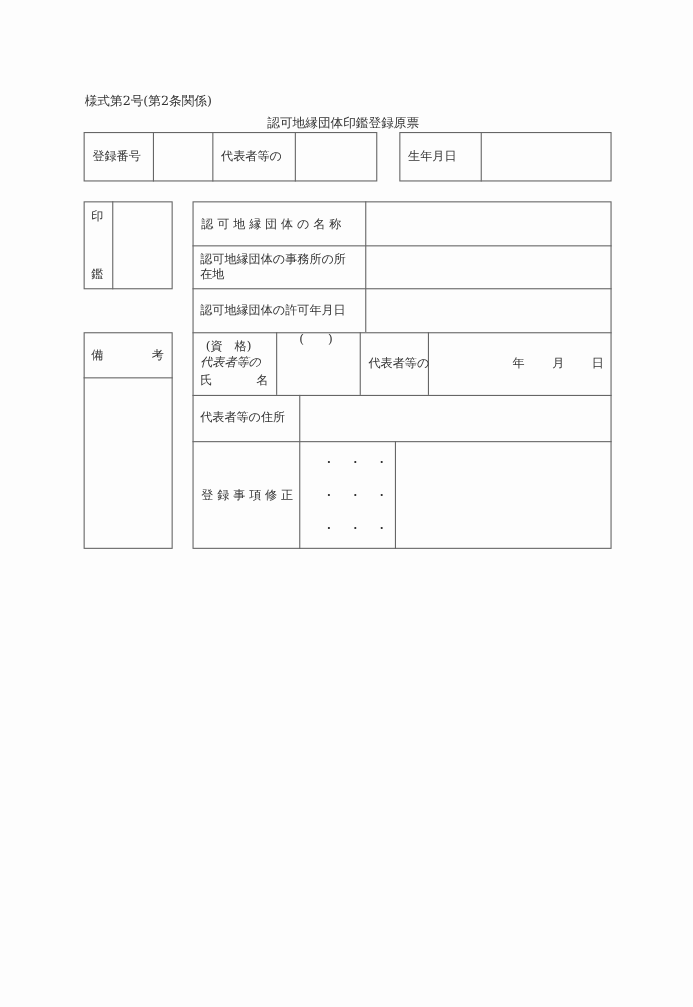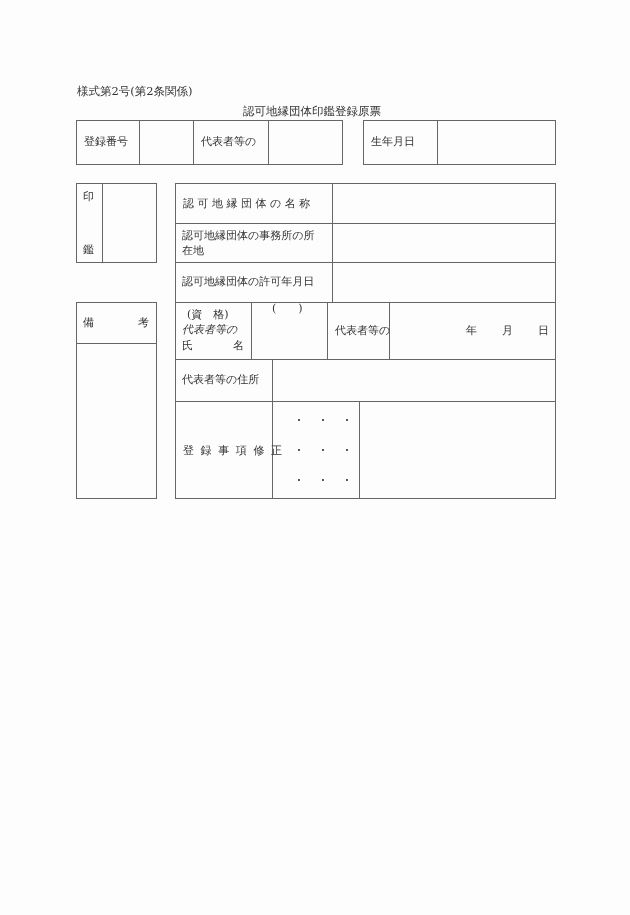--- a/index.html
+++ b/index.html
@@ -77,21 +77,21 @@
 <div class="abs" style="left:252px;top:303px;width:75px;height:56px;"></div>
 <div class="t" style="left:335px;top:324px;">代表者等の</div>
 <div class="abs" style="left:390px;top:303px;width:165px;height:56px;"></div>
 <div class="t" style="left:466px;top:324px;">年</div>
 <div class="t" style="left:502px;top:324px;">月</div>
 <div class="t" style="left:538px;top:324px;">日</div>
 
 <div class="t" style="left:182px;top:373px;">代表者等の住所</div>
 <div class="abs" style="left:273px;top:360px;width:282px;height:41px;"></div>
 
-<div class="t" style="left:183px;top:444px;font-family:Liberation Mono, monospace;">登 録 事 項 修 正</div>
+<div class="t" style="left:183px;top:444px;">登 録 事 項 修 正</div>
 <div class="abs" style="left:273px;top:402px;width:86px;height:97px;"></div>
 <div class="dot" style="left:298px;top:419px;"></div>
 <div class="dot" style="left:322px;top:419px;"></div>
 <div class="dot" style="left:346px;top:419px;"></div>
 <div class="dot" style="left:298px;top:449px;"></div>
 <div class="dot" style="left:322px;top:449px;"></div>
 <div class="dot" style="left:346px;top:449px;"></div>
 <div class="dot" style="left:298px;top:479px;"></div>
 <div class="dot" style="left:322px;top:479px;"></div>
 <div class="dot" style="left:346px;top:479px;"></div>

